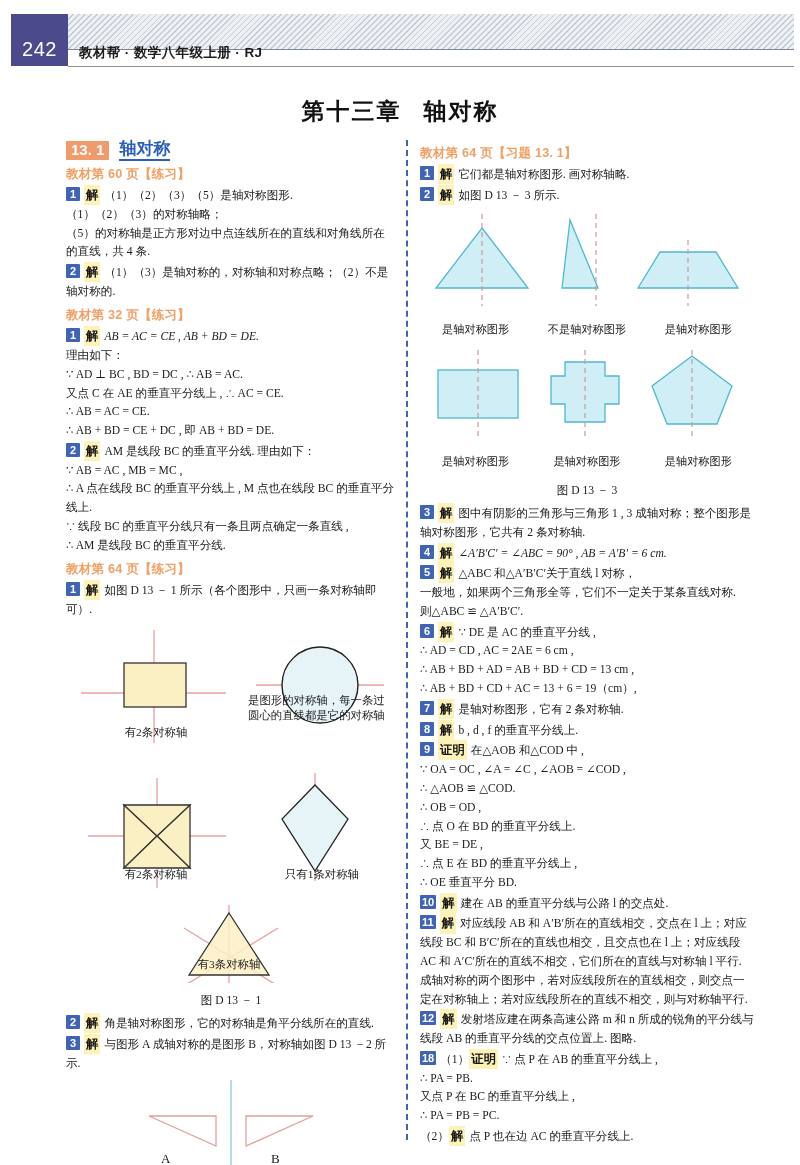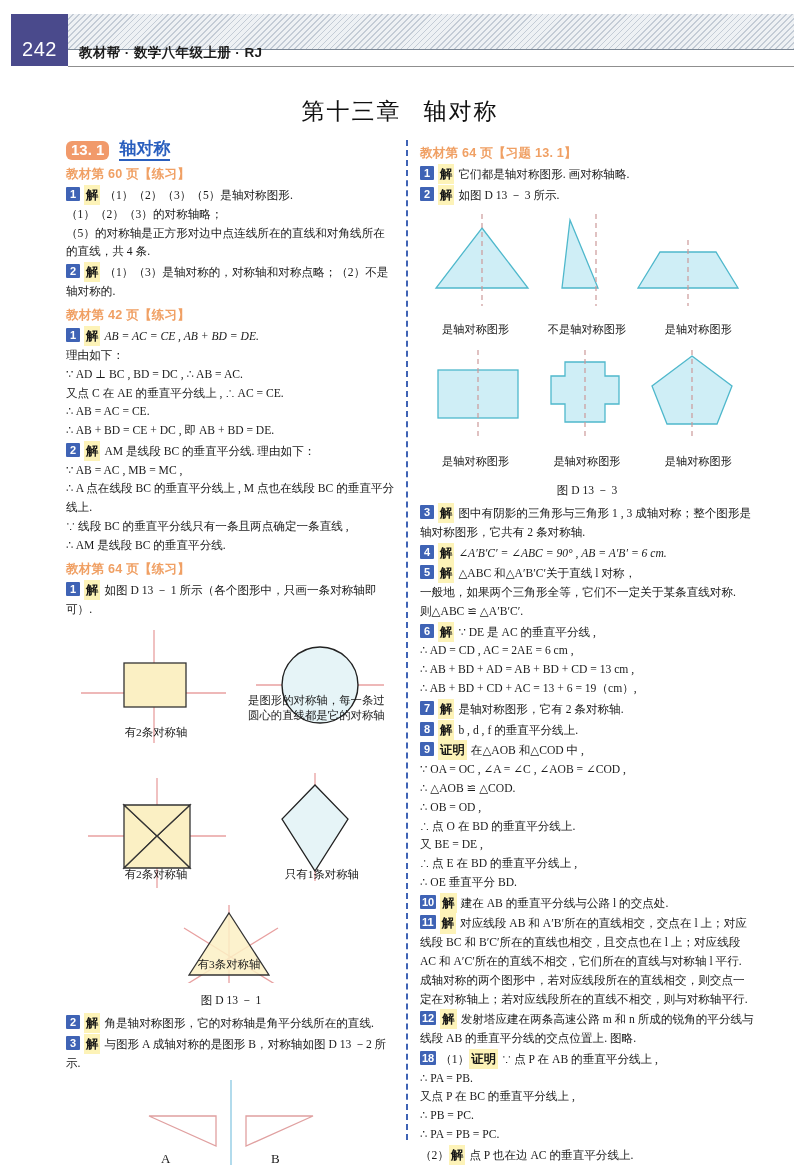--- a/index.html
+++ b/index.html
@@ -40,21 +40,21 @@
   .hdr-rule {
     position: absolute; left: 68px; top: 66px; width: 726px; height: 1px;
     background: #8f8f8f;
   }
 
   
   .chapter-title {
     position: absolute; left: 0; top: 96px; width: 800px;
     text-align: center;
     font-family: "Liberation Sans", sans-serif;
-    font-size: 23px; font-weight: 400; color: #111;
+    font-size: 23px; font-weight: 700; color: #111;
     letter-spacing: 2px;
   }
   .chapter-title .gap { display: inline-block; width: 22px; }
 
   
   .col {
     position: absolute; top: 140px;
     font-size: 11.6px; line-height: 1.62;
   }
   .col-left  { left: 66px;  width: 330px; }
@@ -67,21 +67,21 @@
 
   
   .sec-title { margin: 0 0 1px 0; line-height: 1.1; white-space: nowrap; }
   .sec-num {
     display: inline-block;
     background: #f19a6b;
     color: #ffffff;
     font-family: "Liberation Sans", sans-serif;
     font-weight: 700; font-size: 15px;
     padding: 1px 5px 1px 5px;
-    border-radius: 6px;
+    border-radius: 1px;
     vertical-align: middle;
   }
   .sec-name {
     display: inline-block;
     color: #2a5fbe;
     font-family: "Liberation Sans", sans-serif;
     font-weight: 700; font-size: 17px;
     margin-left: 10px;
     vertical-align: middle;
     border-bottom: 2px solid #2a5fbe;
@@ -166,21 +166,21 @@
 
   <p class="txt ans">
     <span class="qnum">1</span><span class="jie">解</span><span>（1）（2）（3）（5）是轴对称图形.</span>
   </p>
   <p class="txt">（1）（2）（3）的对称轴略；</p>
   <p class="txt">（5）的对称轴是正方形对边中点连线所在的直线和对角线所在的直线，共 4 条.</p>
   <p class="txt ans">
     <span class="qnum">2</span><span class="jie">解</span><span>（1）（3）是轴对称的，对称轴和对称点略；（2）不是轴对称的.</span>
   </p>
 
-  <div class="src-line">教材第 42 页【练习】</div>
+  <div class="src-line">教材第 32 页【练习】</div>
 
   <p class="txt ans">
     <span class="qnum">1</span><span class="jie">解</span><span class="ital">AB = AC = CE , AB + BD = DE.</span>
   </p>
   <p class="txt">理由如下：</p>
   <p class="txt">∵ AD ⊥ BC , BD = DC , ∴ AB = AC.</p>
   <p class="txt">又点 C 在 AE 的垂直平分线上 , ∴ AC = CE.</p>
   <p class="txt">∴ AB = AC = CE.</p>
   <p class="txt">∴ AB + BD = CE + DC , 即 AB + BD = DE.</p>
   <p class="txt ans">
@@ -360,19 +360,18 @@
 
   <p class="txt ans">
     <span class="qnum">12</span><span class="jie">解</span><span>发射塔应建在两条高速公路 m 和 n 所成的锐角的平分线与线段 AB 的垂直平分线的交点位置上. 图略.</span>
   </p>
 
   <p class="txt ans">
     <span class="qnum">18</span><span>（1）</span><span class="jie">证明</span><span>∵ 点 P 在 AB 的垂直平分线上 ,</span>
   </p>
   <p class="txt">∴ PA = PB.</p>
   <p class="txt">又点 P 在 BC 的垂直平分线上 ,</p>
-  <p class="txt">∴ PB = PC.</p>
   <p class="txt">∴ PA = PB = PC.</p>
   <p class="txt ans">
     <span>（2）</span><span class="jie">解</span><span>点 P 也在边 AC 的垂直平分线上.</span>
   </p>
 
 </div>
 
 </body></html>

